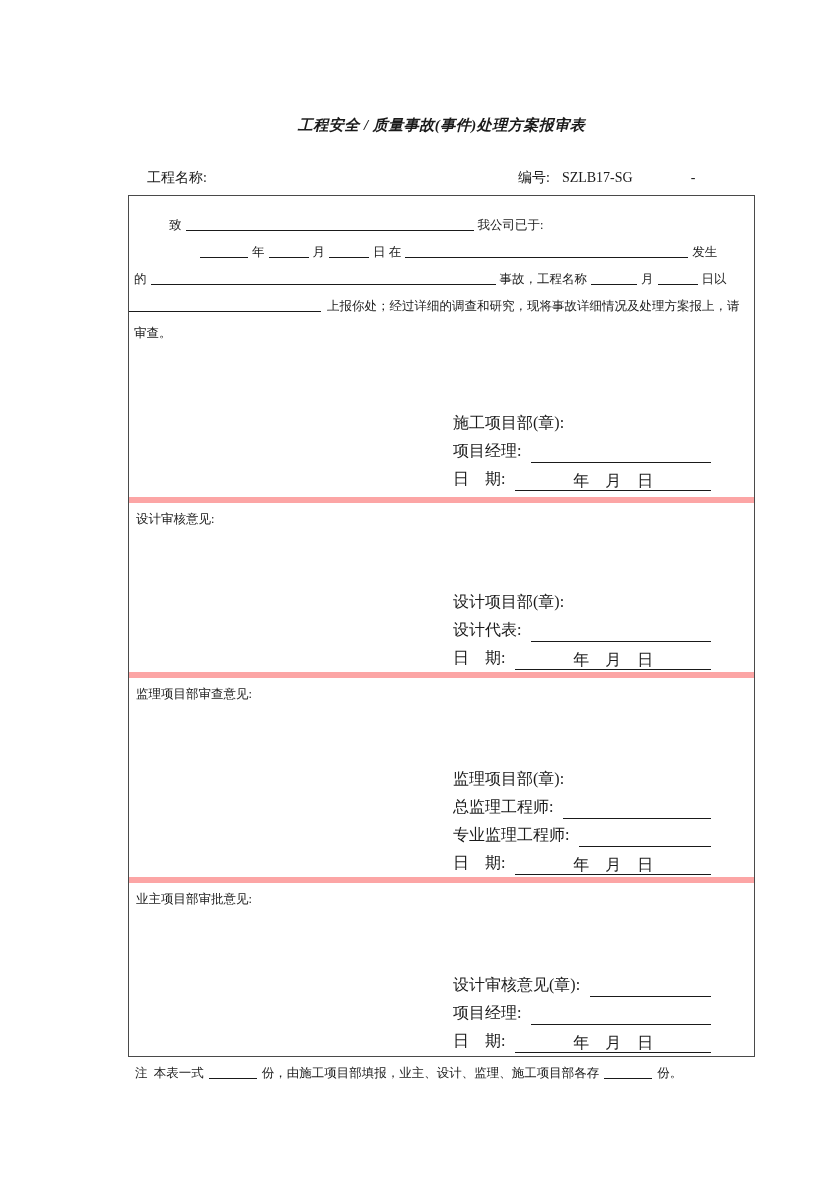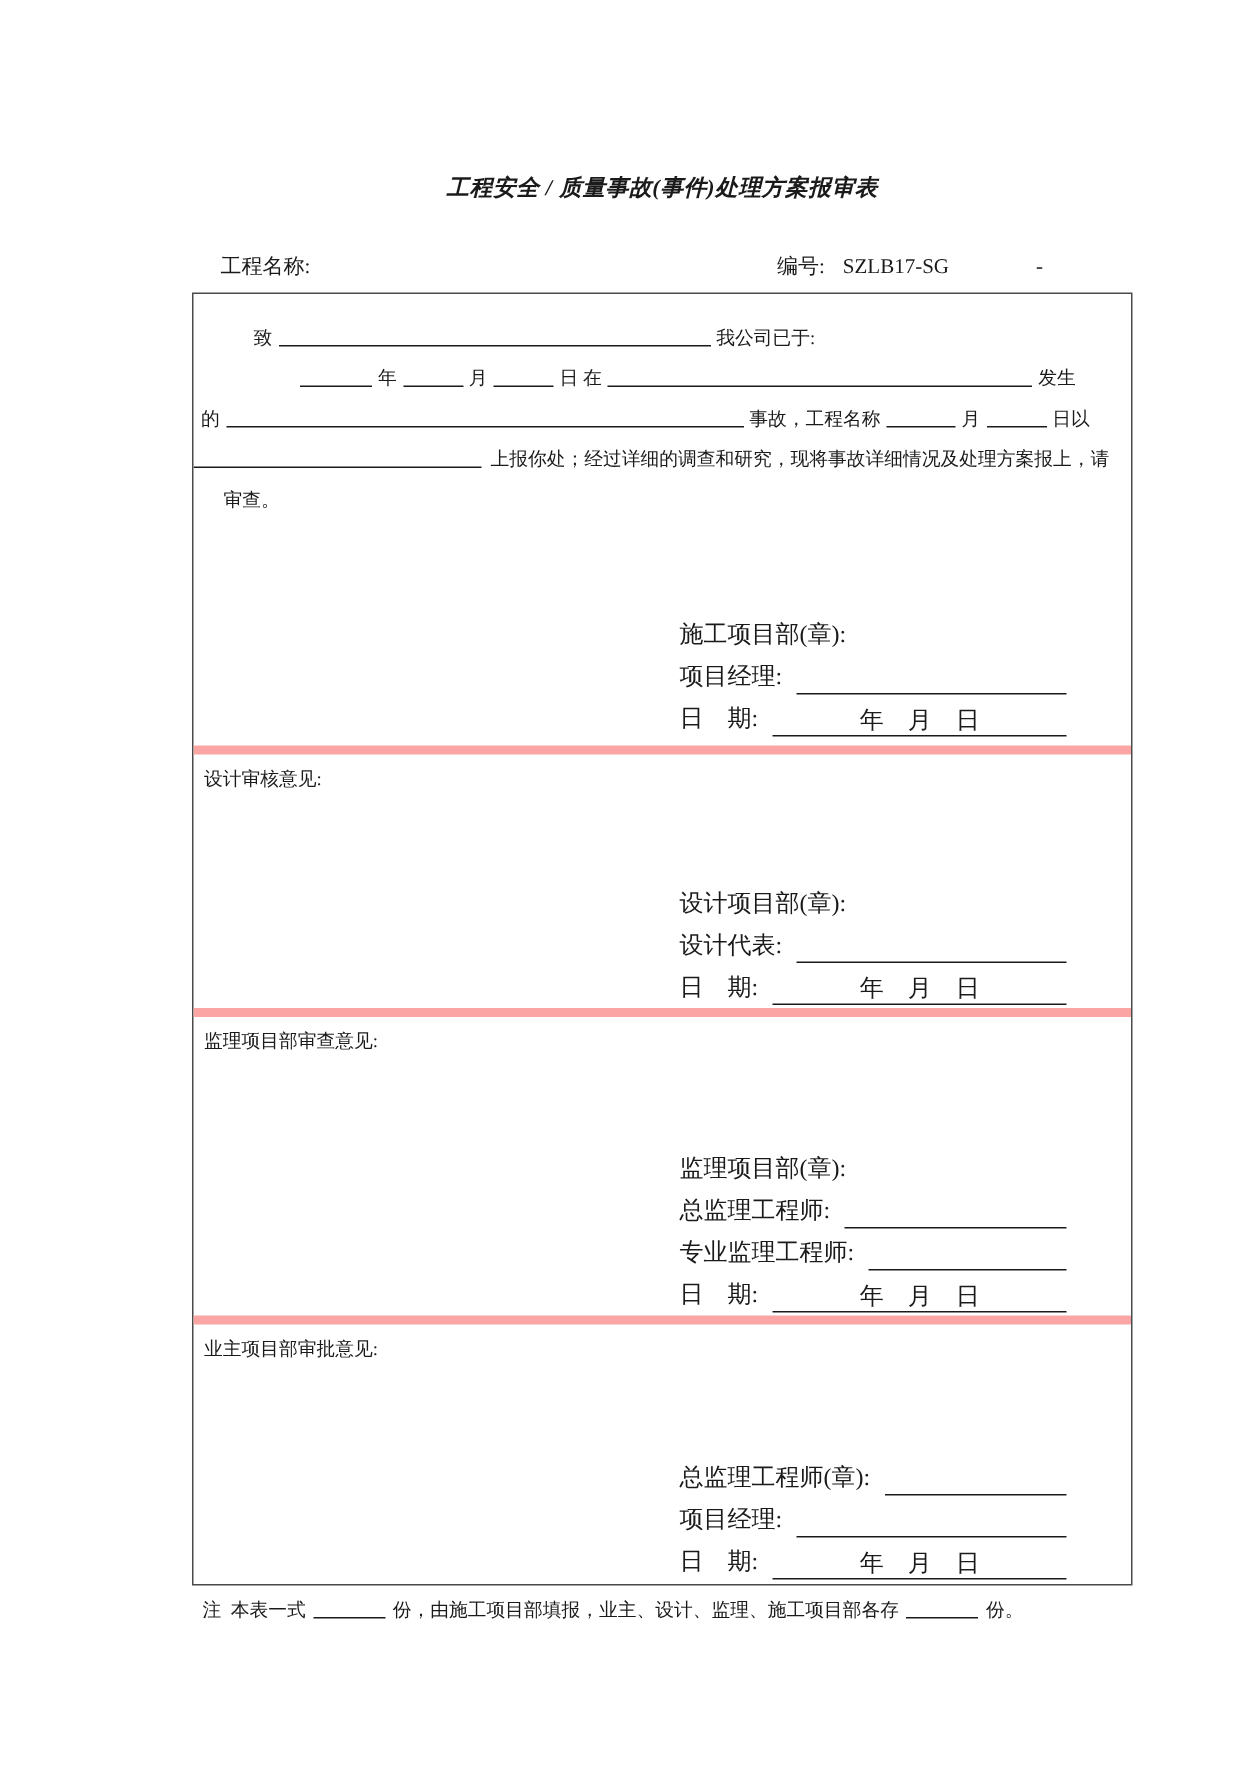--- a/index.html
+++ b/index.html
@@ -36,21 +36,21 @@
   .sec1 { height: 301px; }
   .sec2 { height: 175px; }
   .sec3 { height: 205px; }
   .sec4 { height: 179px; }
 
   .para { padding-top: 16px; }
   .ln { font-size: 12.5px; line-height: 27px; white-space: nowrap; }
   .ln1 { margin-left: 40px; }
   .ln2 { margin-left: 67px; }
   .ln3 { margin-left: 5px; }
-  .ln5 { margin-left: 20px; }
+  .ln5 { margin-left: 5px; }
 
   .blank {
     display: inline-block;
     border-bottom: 1px solid #1a1a1a;
     height: 16px; vertical-align: -2px;
     margin: 0 4px;
   }
   .w288 { width: 288px; }
   .w283 { width: 283px; }
   .w345 { width: 345px; }
@@ -158,21 +158,21 @@
           <span class="lbl">日　期:</span>
           <span class="line">年　月　日</span>
         </div>
     </div>
   </section>
 
   <section class="sec sec4">
     <div class="sec-title">业主项目部审批意见:</div>
     <div class="sig sig-s4">
       <div class="sig-row">
-          <span class="lbl">总监理工程师(章):</span>
+          <span class="lbl">设计审核意见(章):</span>
           <span class="line"></span>
         </div>
       <div class="sig-row">
           <span class="lbl">项目经理:</span>
           <span class="line"></span>
         </div>
       <div class="sig-row">
           <span class="lbl">日　期:</span>
           <span class="line">年　月　日</span>
         </div>

